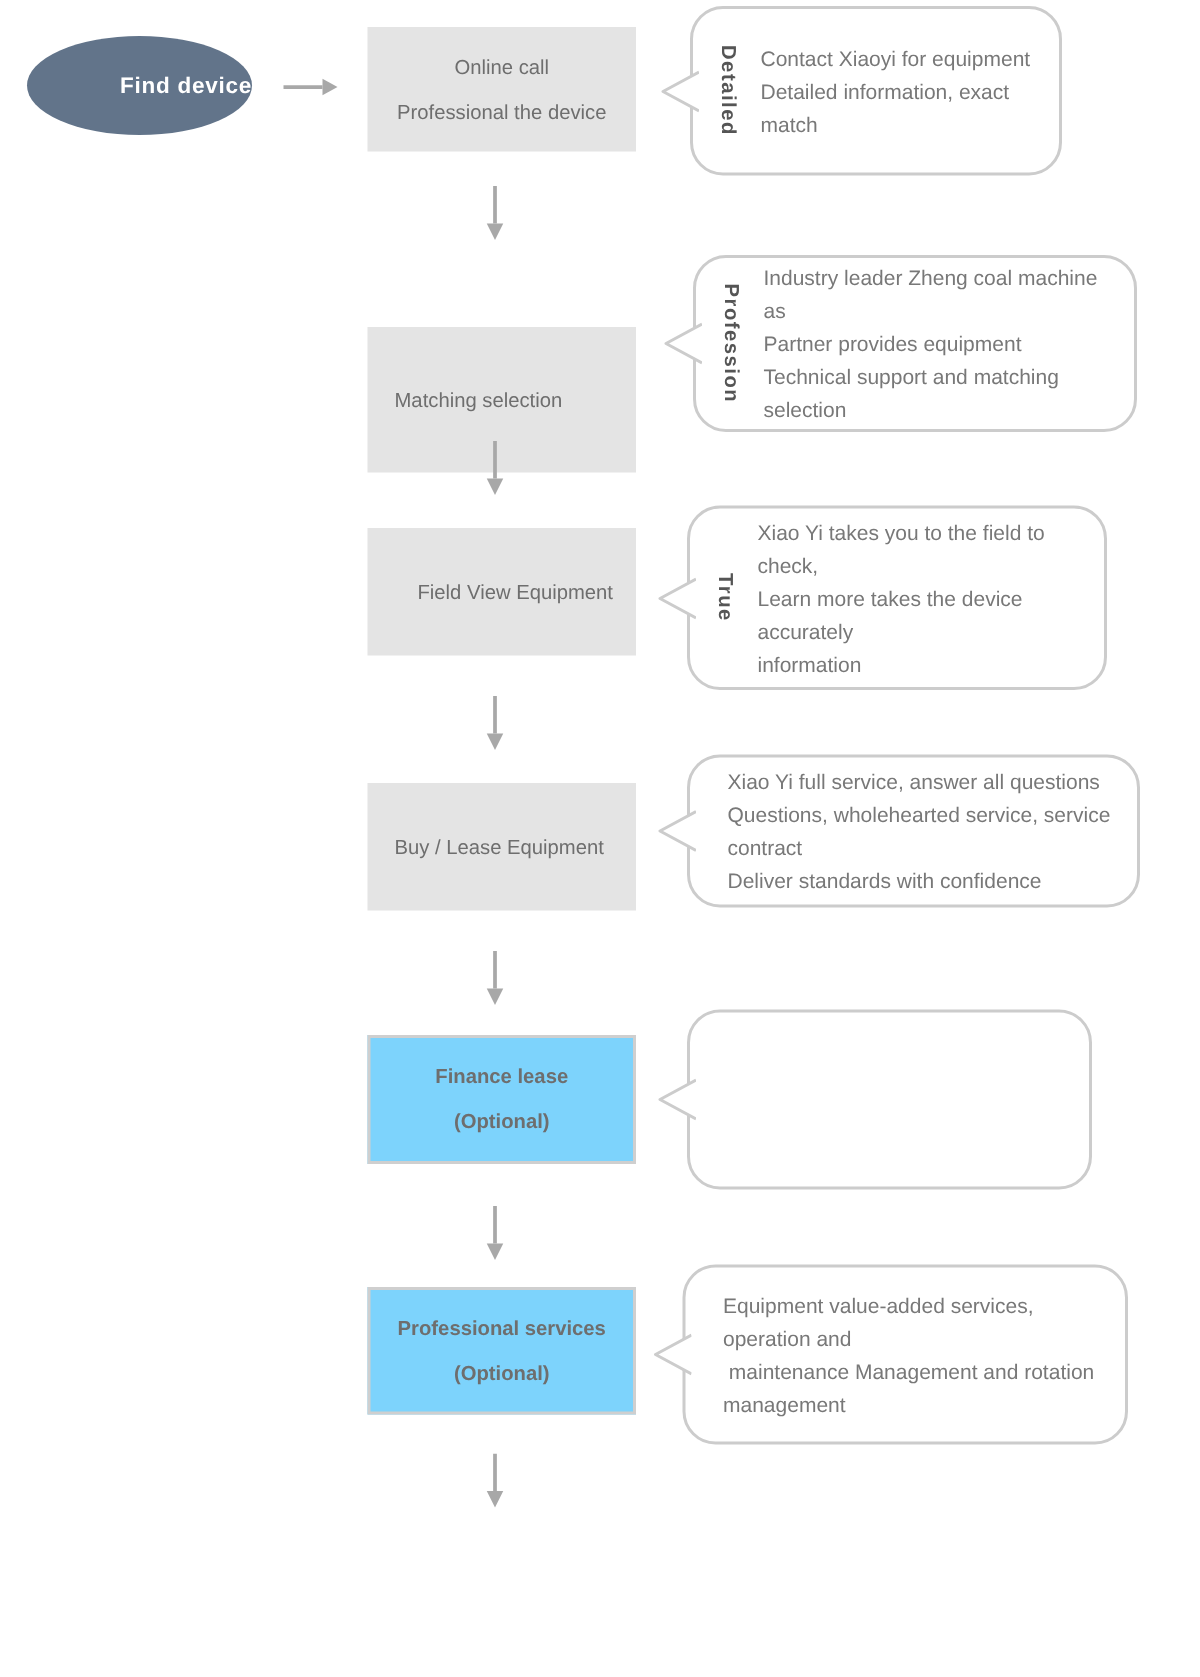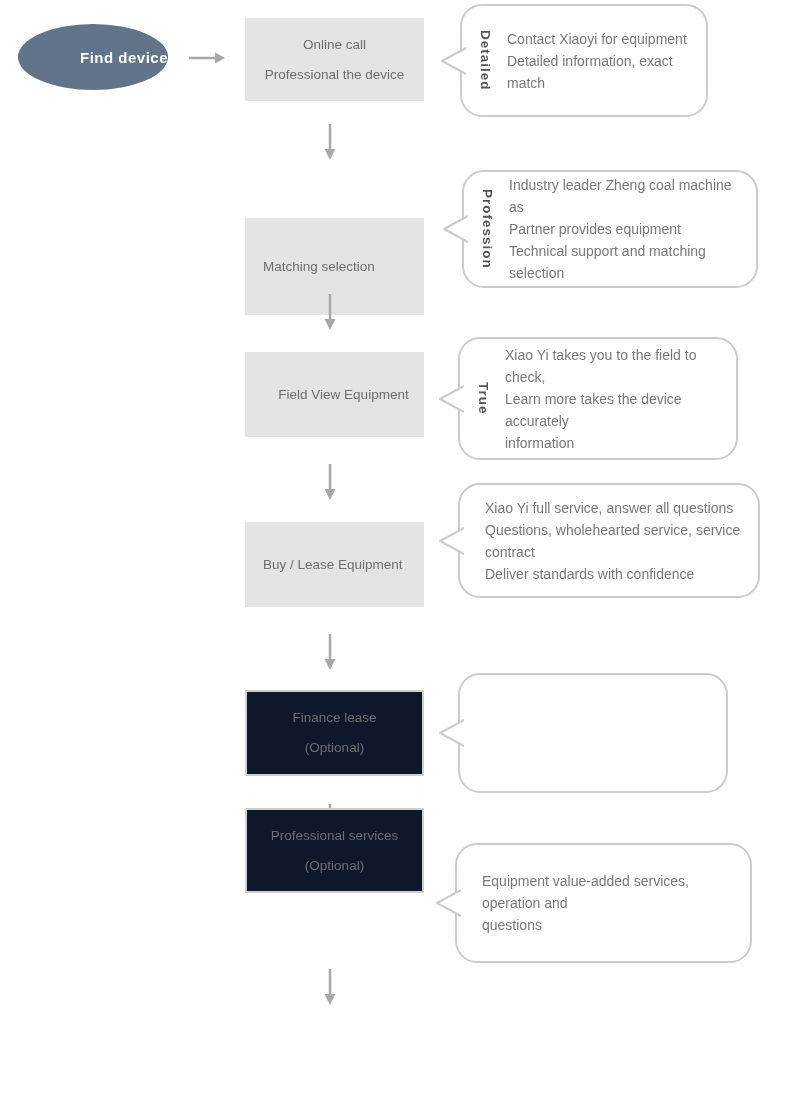--- a/index.html
+++ b/index.html
@@ -16,42 +16,42 @@
   }
   #start-ellipse { left:18px; top:24px; width:150px; height:66px; font-size:15px;justify-content:flex-end; }
   #end-ellipse   { left:244px; top:1036px; width:181px; height:66px; font-size:14.5px; }
 
   
   .box {
     position:absolute; left:245px; width:179px; background:#e4e4e4;
     color:#6e6e6e; font-size:13.5px; display:flex; flex-direction:column;
     justify-content:center;
   }
-  .box.outline { background:#0f172a; border:2px solid #cfcfcf; }
+  .box.outline { background:#7dd3fc; border:2px solid #cfcfcf;font-weight:bold; }
   .box.center  { align-items:center; text-align:center; }
   .box.left    { padding-left:18px; }
   .box .line   { line-height:30px; }
   .box.single .line { line-height:16px; }
 
   #box-0 { top:18px;  height:83px; }
   #box-1 { top:187px; height:97px;margin-top:31px; }
   #box-2 { top:352px; height:85px;text-align:center; }
   #box-3 { top:522px; height:85px; }
   #box-4 { top:690px; height:86px; }
-  #box-5 { top:808px; height:85px; }
+  #box-5 { top:858px; height:85px; }
 
   
   .bubble {
     position:absolute; background:#fff; border:2px solid #cccccc;
     border-radius:22px; display:flex; align-items:center;
   }
   #bubble-0 { left:460px; top:4px;   width:248px; height:113px; }
   #bubble-1 { left:462px; top:170px; width:296px; height:118px; }
   #bubble-2 { left:458px; top:337px; width:280px; height:123px; }
-  #bubble-3 { left:458px; top:483px; width:302px; height:115px; }
+  #bubble-3 { left:458px; top:503px; width:302px; height:102px; }
   #bubble-4 { left:458px; top:673px; width:270px; height:120px; }
   #bubble-5 { left:455px; top:843px; width:297px; height:120px; }
 
   .bubble .tail {
     position:absolute; left:-24px; top:50%; transform:translateY(-50%);
     width:28px; height:32px; z-index:2;
   }
   .bubble .tag {
     writing-mode:vertical-rl; font-weight:bold; color:#555555;
     font-size:13.5px; letter-spacing:1px; margin-left:16px; flex:0 0 auto;
@@ -192,21 +192,22 @@
   <div class="box outline center" id="box-5">
     <div class="line">Professional services</div>
     <div class="line">(Optional)</div>
   </div>
   <div class="bubble no-tag" id="bubble-5">
     <svg class="tail" viewBox="0 0 28 32">
       <path d="M28,3 L4,16 L28,29" fill="#ffffff" stroke="#cccccc" stroke-width="2" stroke-linejoin="round"></path>
     </svg>
     <div class="text">
       <div class="line">Equipment value-added services, operation and</div>
-      <div class="line">questions</div>
+      <div class="line"> maintenance Management and rotation</div>
+      <div class="line">management</div>
     </div>
   </div>
   <div class="arrow down" id="arrow-d5">
     <svg width="14" height="37" viewBox="0 0 14 37">
       <line x1="7" y1="0" x2="7" y2="25" stroke="#a8a8a8" stroke-width="2.5"></line>
       <polygon points="1.5,25 12.5,25 7,36" fill="#a8a8a8"></polygon>
     </svg>
   </div>
 
 

